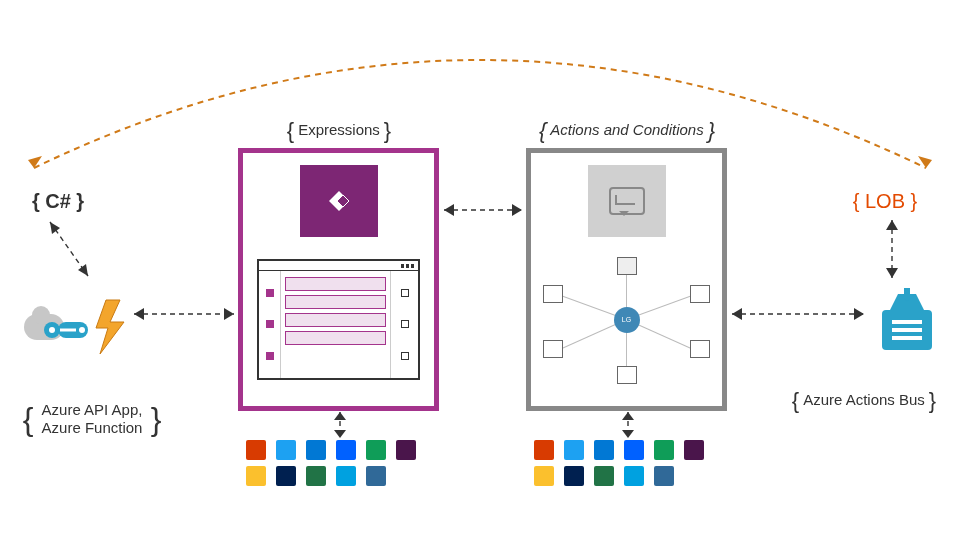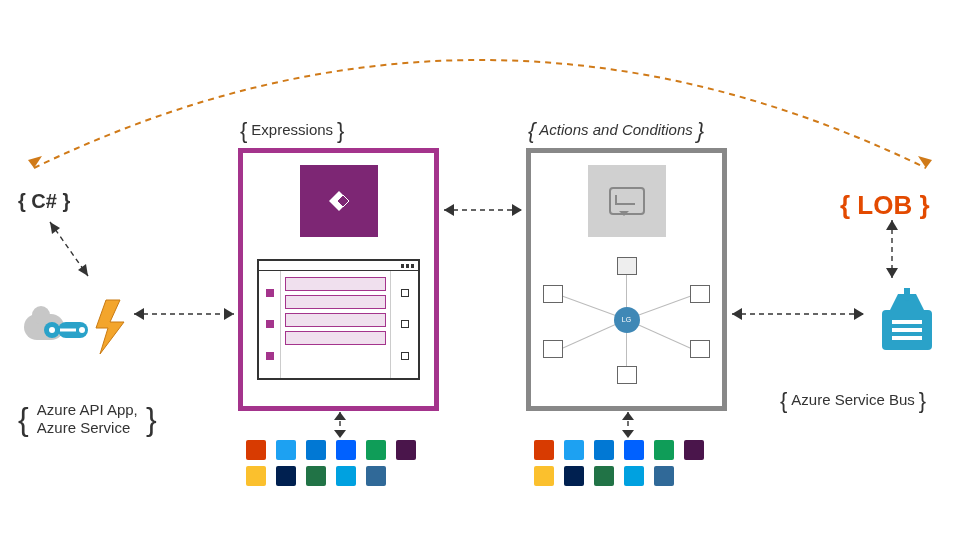--- a/index.html
+++ b/index.html
@@ -7,33 +7,33 @@
     margin: 0;
     width: 960px;
     height: 540px;
     font-family: "Segoe UI", Arial, sans-serif;
     background: #fff;
     position: relative;
     overflow: hidden;
   }
   .brace-label {
     position: absolute;
-    text-align: left;
+    text-align: center;
     font-size: 15px;
     font-weight: 500;
     color: #333;
   }
   .brace-label .lb, .brace-label .rb {
     font-size: 22px;
     font-weight: 300;
     vertical-align: middle;
     padding: 0 4px;
   }
   .big-brace { font-size: 20px; font-weight: 600; }
-  .lob { color: #e34a00; font-weight: 700; font-size: 26px; }
+  .lob { color: #e34a00; font-weight: 400; font-size: 20px; }
 
   .panel {
     position: absolute;
     border: 5px solid #888;
     background: #fff;
   }
   .panel.left { left: 238px; top: 148px; width: 201px; height: 263px; border-color: #a4348c; }
   .panel.right { left: 526px; top: 148px; width: 201px; height: 263px; }
 
   .panel .tile {
@@ -245,38 +245,38 @@
     <svg viewBox="0 0 44 58">
         <polygon points="16,2 30,2 20,24 34,24 10,56 18,30 6,30" fill="#f3a52c" stroke="#c97a12" stroke-width="1"></polygon>
       </svg>
   </div>
 </div>
 
 <div class="brace-label" style="left:14px; top:400px; width:156px; line-height:1.2;">
   <span class="lb" style="font-size:32px">{</span>
   <span style="display:inline-block; vertical-align:middle;">
     <span>Azure API App,</span><br>
-    <span>Azure Service</span>
+    <span>Azure Function</span>
   </span>
   <span class="rb" style="font-size:32px">}</span>
 </div>
 
 <div class="sbus">
   <svg viewBox="0 0 58 66">
     <rect x="4" y="22" width="50" height="40" rx="4" fill="#2aa2c9"></rect>
     <polygon points="20,6 38,6 46,22 12,22" fill="#2aa2c9"></polygon>
     <rect x="26" y="0" width="6" height="12" fill="#2aa2c9"></rect>
     <polygon points="29,14 22,6 36,6" fill="#2aa2c9"></polygon>
     <rect x="14" y="32" width="30" height="4" fill="#fff"></rect>
     <rect x="14" y="40" width="30" height="4" fill="#fff"></rect>
     <rect x="14" y="48" width="30" height="4" fill="#fff"></rect>
   </svg>
 </div>
 <div class="brace-label" style="right:8px; top:388px; width:176px;">
-  <span class="lb">{</span><span>Azure Service Bus</span><span class="rb">}</span>
+  <span class="lb">{</span><span>Azure Actions Bus</span><span class="rb">}</span>
 </div>
 
 <svg class="dashed-arrow" style="left:34px; top:216px; width:80px; height:76px;">
   <line x1="16" y1="6" x2="54" y2="60"></line>
   <polygon points="54,60 44,54 52,48"></polygon>
   <polygon points="16,6 26,12 18,18"></polygon>
 </svg>
 
 <svg class="dashed-arrow" style="right:48px; top:216px; width:40px; height:72px;">
   <line x1="20" y1="4" x2="20" y2="62"></line>

